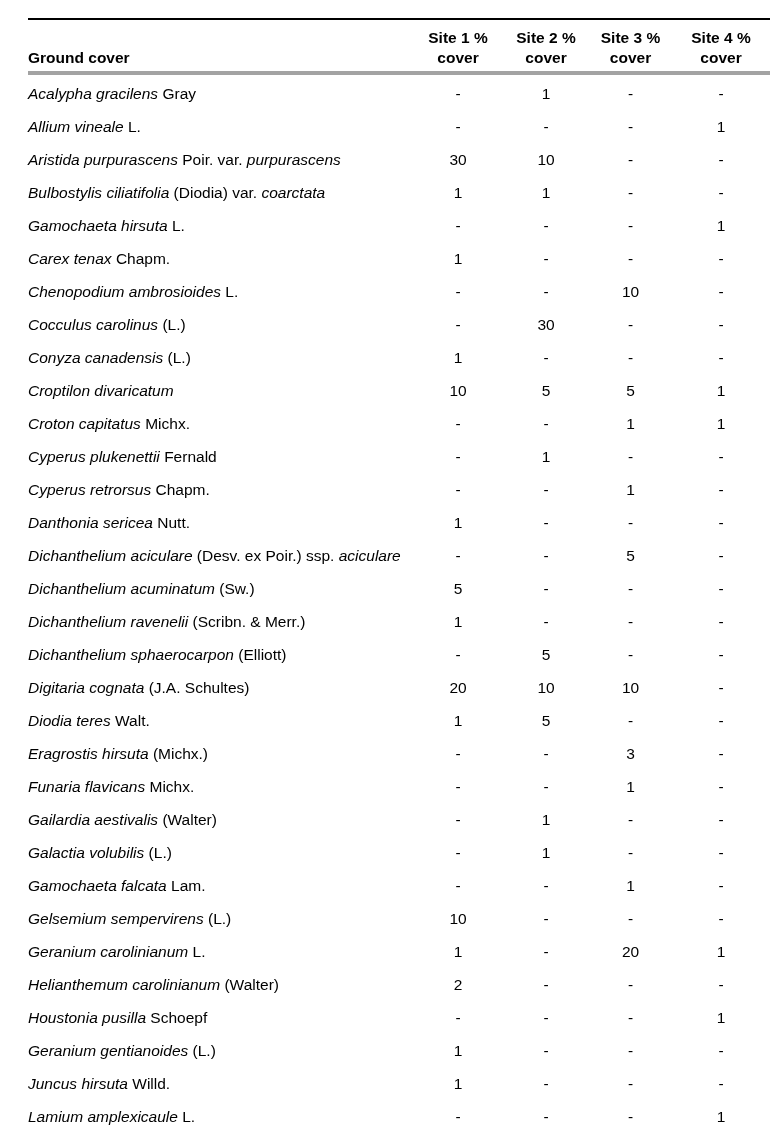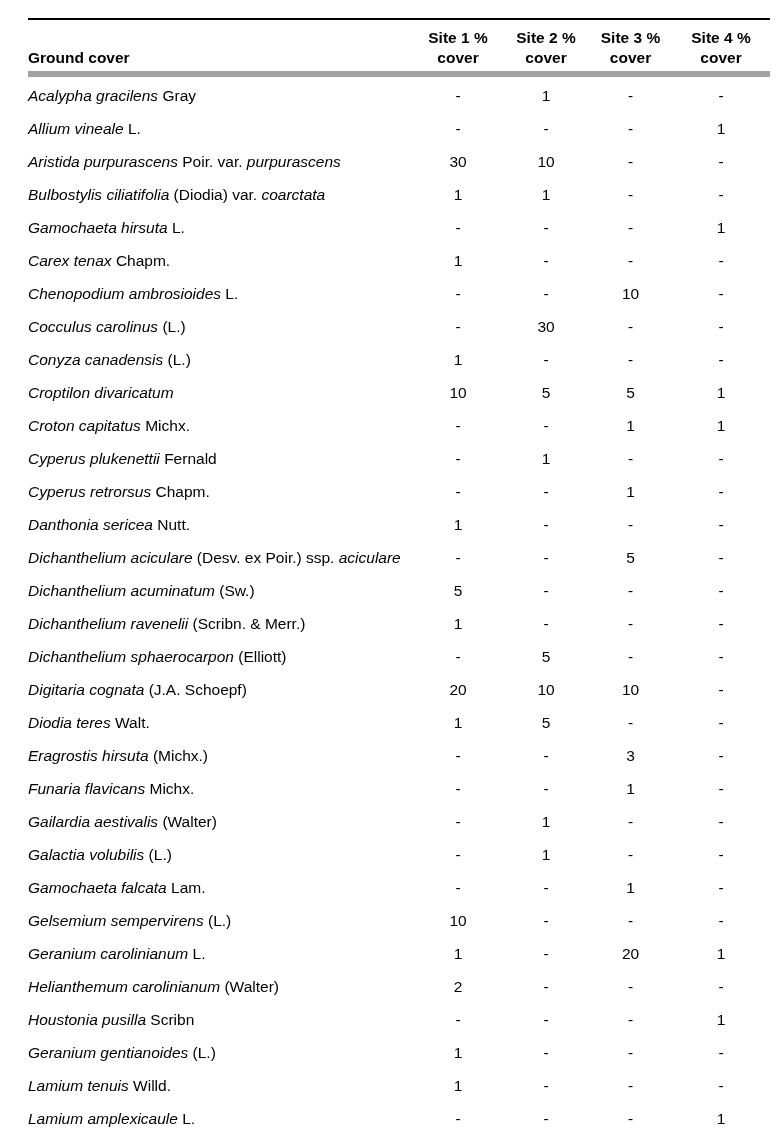--- a/index.html
+++ b/index.html
@@ -25,21 +25,21 @@
     table-layout: fixed;
     width: 742px;
     border-top: 2px solid #000000;
   }
   thead th {
     font-weight: bold;
     font-size: 15.5px;
     line-height: 20px;
     vertical-align: bottom;
     padding: 8px 0 3px 0;
-    border-bottom: 6px solid #a3a3a3;
+    border-bottom: 4px solid #a3a3a3;
   }
   th.name-col {
     text-align: left;
   }
   th.val-col {
     text-align: center;
   }
   tbody td {
     font-size: 15.5px;
     line-height: 20px;
@@ -215,21 +215,21 @@
           <td class="val-cell">-</td>
         </tr>
         <tr>
           <td class="name-cell"><span class="it">Dichanthelium sphaerocarpon</span><span> (Elliott)</span></td>
           <td class="val-cell">-</td>
           <td class="val-cell">5</td>
           <td class="val-cell">-</td>
           <td class="val-cell">-</td>
         </tr>
         <tr>
-          <td class="name-cell"><span class="it">Digitaria cognata</span><span> (J.A. Schoepf)</span></td>
+          <td class="name-cell"><span class="it">Digitaria cognata</span><span> (J.A. Schultes)</span></td>
           <td class="val-cell">20</td>
           <td class="val-cell">10</td>
           <td class="val-cell">10</td>
           <td class="val-cell">-</td>
         </tr>
         <tr>
           <td class="name-cell"><span class="it">Diodia teres</span><span> Walt.</span></td>
           <td class="val-cell">1</td>
           <td class="val-cell">5</td>
           <td class="val-cell">-</td>
@@ -285,35 +285,35 @@
           <td class="val-cell">1</td>
         </tr>
         <tr>
           <td class="name-cell"><span class="it">Helianthemum carolinianum</span><span> (Walter)</span></td>
           <td class="val-cell">2</td>
           <td class="val-cell">-</td>
           <td class="val-cell">-</td>
           <td class="val-cell">-</td>
         </tr>
         <tr>
-          <td class="name-cell"><span class="it">Houstonia pusilla</span><span> Scribn</span></td>
+          <td class="name-cell"><span class="it">Houstonia pusilla</span><span> Schoepf</span></td>
           <td class="val-cell">-</td>
           <td class="val-cell">-</td>
           <td class="val-cell">-</td>
           <td class="val-cell">1</td>
         </tr>
         <tr>
           <td class="name-cell"><span class="it">Geranium gentianoides</span><span> (L.)</span></td>
           <td class="val-cell">1</td>
           <td class="val-cell">-</td>
           <td class="val-cell">-</td>
           <td class="val-cell">-</td>
         </tr>
         <tr>
-          <td class="name-cell"><span class="it">Lamium tenuis</span><span> Willd.</span></td>
+          <td class="name-cell"><span class="it">Juncus hirsuta</span><span> Willd.</span></td>
           <td class="val-cell">1</td>
           <td class="val-cell">-</td>
           <td class="val-cell">-</td>
           <td class="val-cell">-</td>
         </tr>
         <tr>
           <td class="name-cell"><span class="it">Lamium amplexicaule</span><span> L.</span></td>
           <td class="val-cell">-</td>
           <td class="val-cell">-</td>
           <td class="val-cell">-</td>

